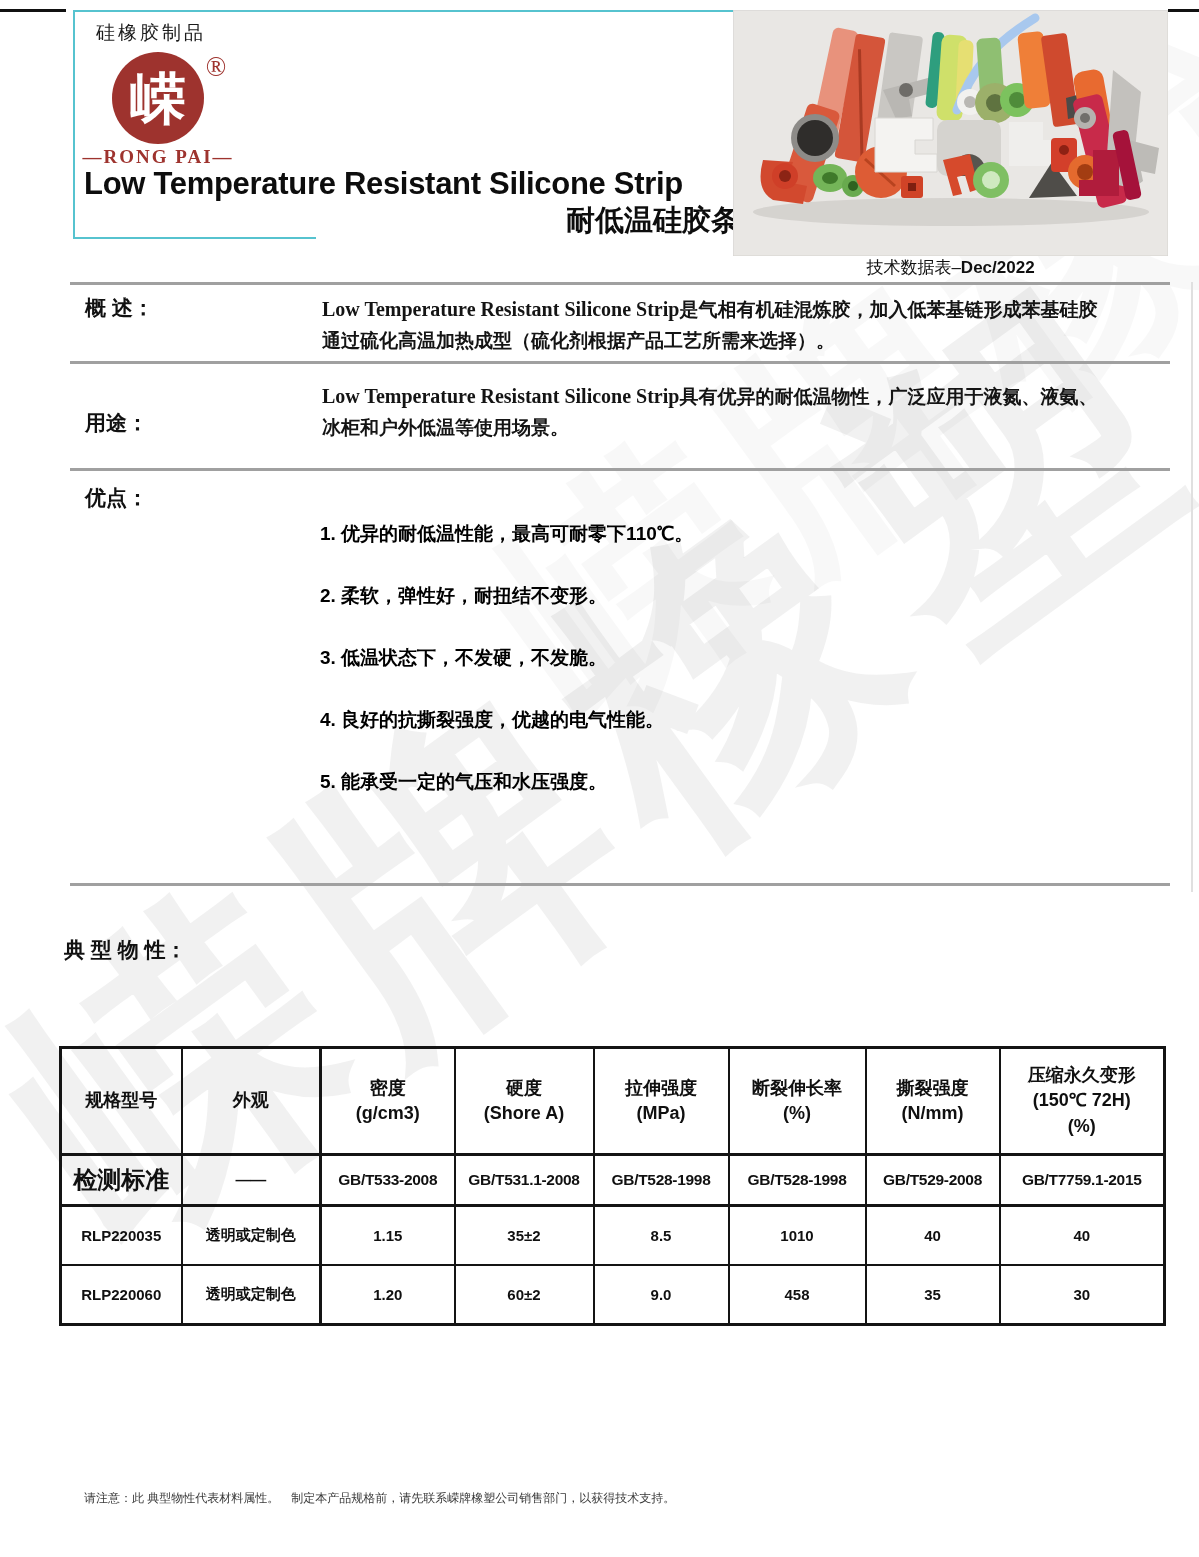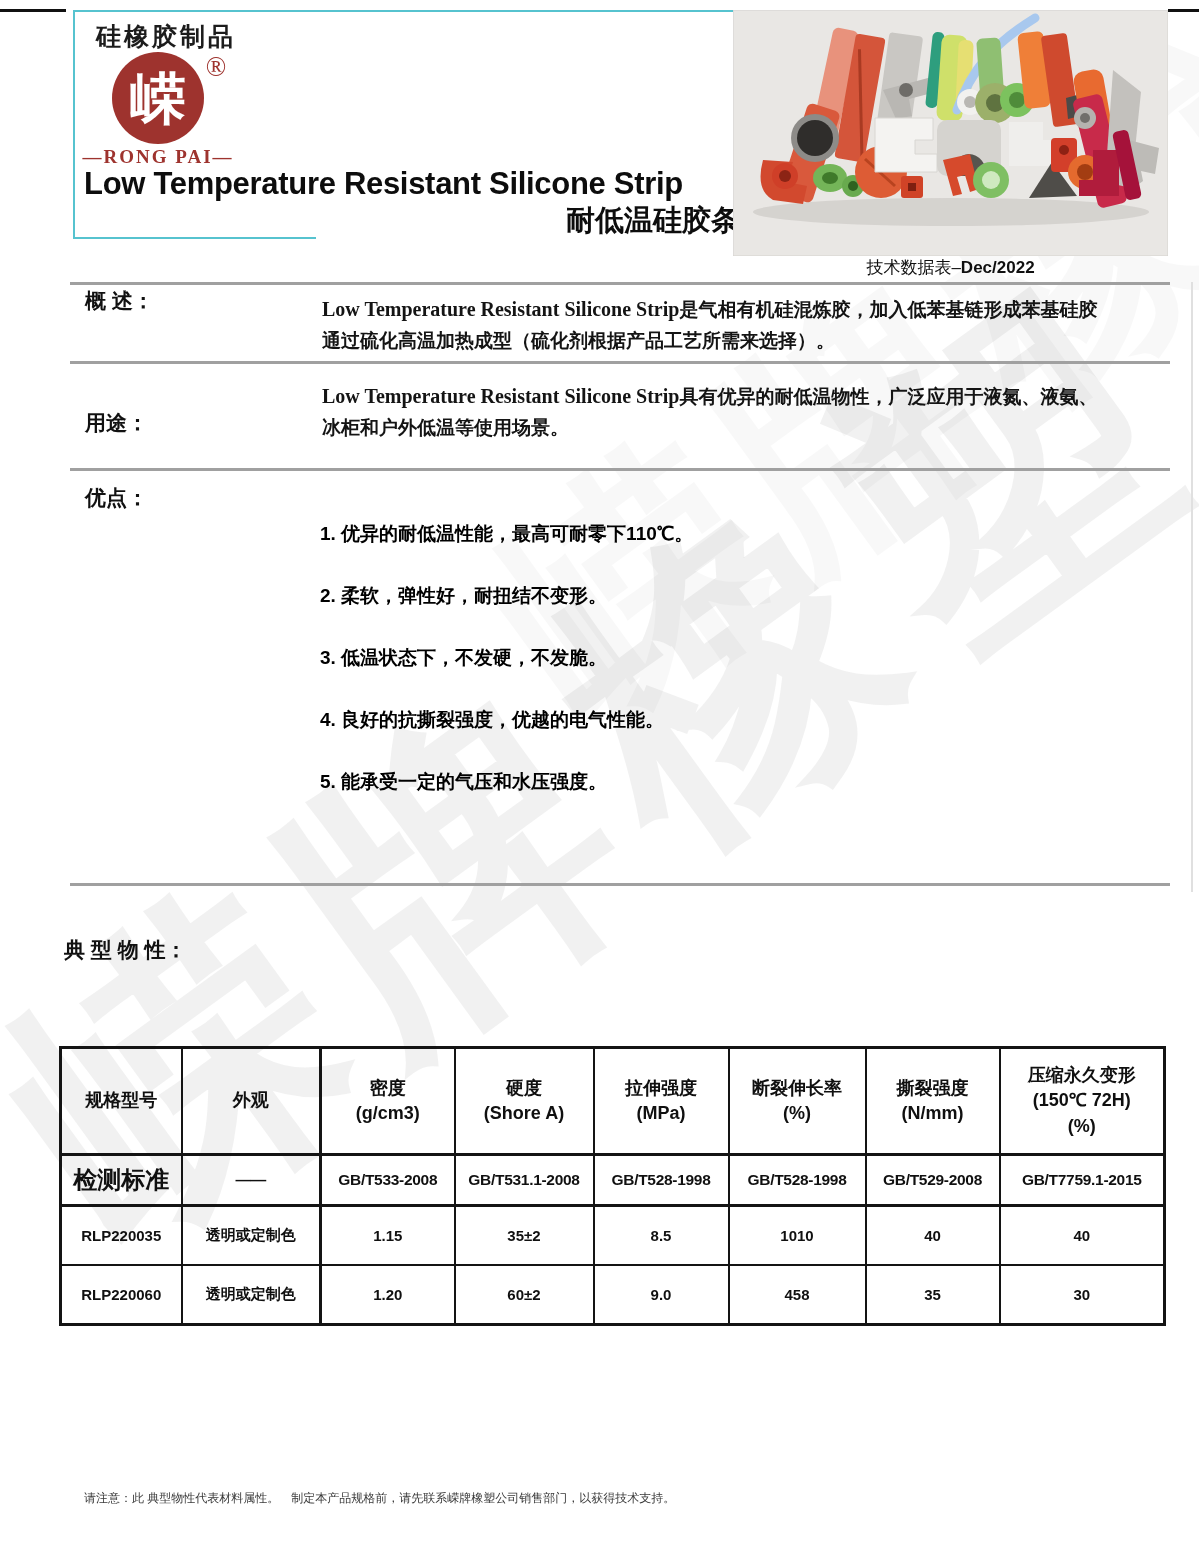--- a/index.html
+++ b/index.html
@@ -8,37 +8,37 @@
     overflow:hidden;font-family:"Liberation Sans",sans-serif;color:#161616;
   }
   
   .tick{position:absolute;background:#111;height:3px;}
   .tick-left{left:0;top:9px;width:66px;}
   .tick-right{left:1168px;top:9px;width:31px;}
   
   .headerbox{position:absolute;left:73px;top:10px;width:659px;height:227px;
     border-left:2px solid #56c3cf;border-top:2px solid #56c3cf;}
   .cyan-underline{position:absolute;left:73px;top:237px;width:243px;height:2px;background:#56c3cf;}
-  .brandtext{position:absolute;left:96px;top:20px;font-size:25px;font-weight:700;letter-spacing:3px;color:#1c1c1c;}
+  .brandtext{position:absolute;left:96px;top:20px;font-size:19px;font-weight:400;letter-spacing:3px;color:#1c1c1c;}
   .logo{position:absolute;left:104px;top:48px;width:130px;height:100px;}
   .rongpai{position:absolute;left:74px;top:146px;width:168px;text-align:center;
     font-family:"Liberation Serif",serif;font-size:19px;color:#9e332e;letter-spacing:2px;font-weight:600;}
   .title-en{position:absolute;left:84px;top:166px;width:655px;font-size:31px;font-weight:700;letter-spacing:-0.3px;color:#0d0d0d;}
   .title-zh{position:absolute;left:84px;top:201px;width:656px;text-align:right;font-size:29px;font-weight:700;color:#0d0d0d;}
   
   .photo{position:absolute;left:733px;top:10px;width:435px;height:246px;}
   .caption{position:absolute;left:733px;top:256px;width:435px;text-align:center;font-size:17px;color:#101010;}
   .caption b{font-weight:700;margin-top:44px;}
   
   .divider{position:absolute;left:70px;width:1100px;height:3px;background:#a0a0a0;}
   .d1{top:282px;} .d2{top:361px;} .d3{top:468px;} .d4{top:883px;}
   .edge-line{position:absolute;left:1191px;top:282px;width:2px;height:610px;background:#e0e0e0;}
   
   .seclabel{position:absolute;left:85px;font-size:21px;font-weight:700;color:#111;}
-  .lab-overview{top:287px;} .lab-usage{top:409px;} .lab-adv{top:484px;}
+  .lab-overview{top:294px;} .lab-usage{top:409px;} .lab-adv{top:484px;}
   .lab-props{left:64px;top:936px;}
   .para{position:absolute;left:322px;width:830px;font-size:19px;font-weight:600;line-height:31px;color:#141414;}
   .para .en{font-family:"Liberation Serif",serif;font-weight:700;font-size:20px;}
   .para .zh{white-space:pre-line;}
   .p-overview{top:294px;} .p-usage{top:381px;}
   .advlist{position:absolute;left:320px;top:521px;width:700px;}
   .advlist .item{font-size:19px;font-weight:600;color:#000000;line-height:26px;margin-bottom:36px;}
   
   table.props{position:absolute;left:59px;top:1046px;width:1104px;border-collapse:collapse;
     table-layout:fixed;border:3px solid #141414;}

